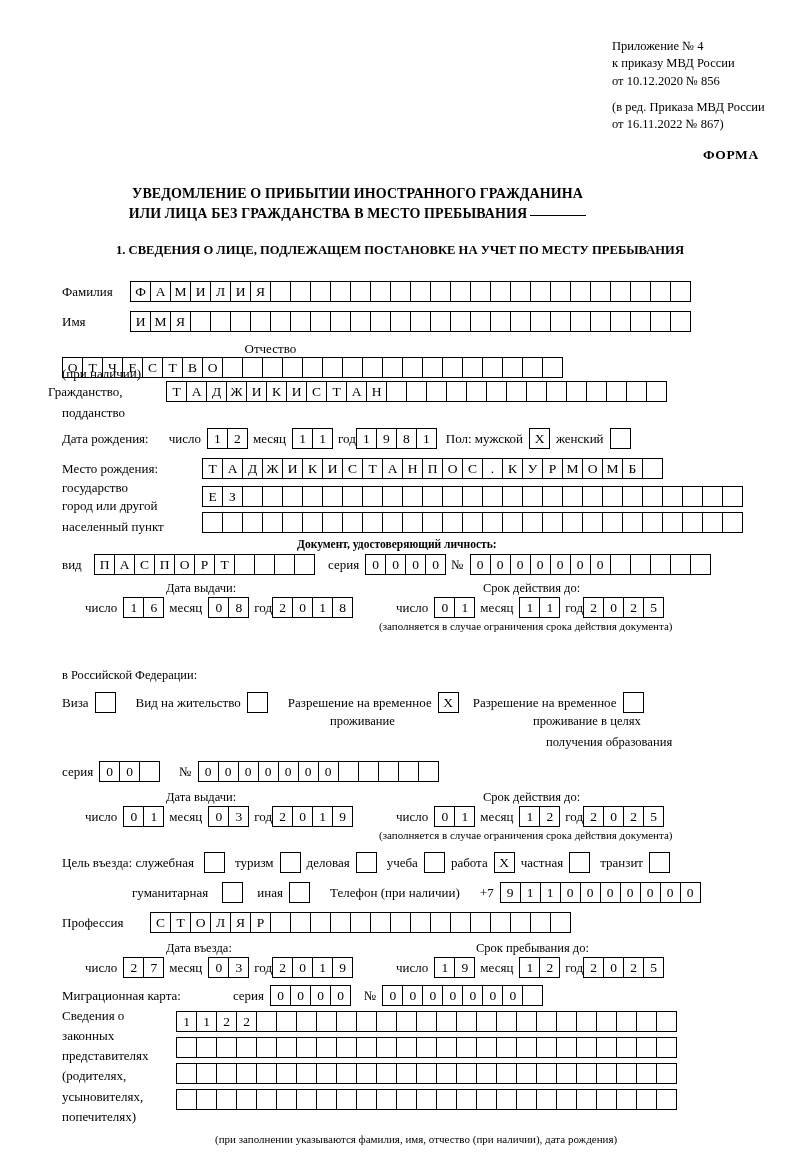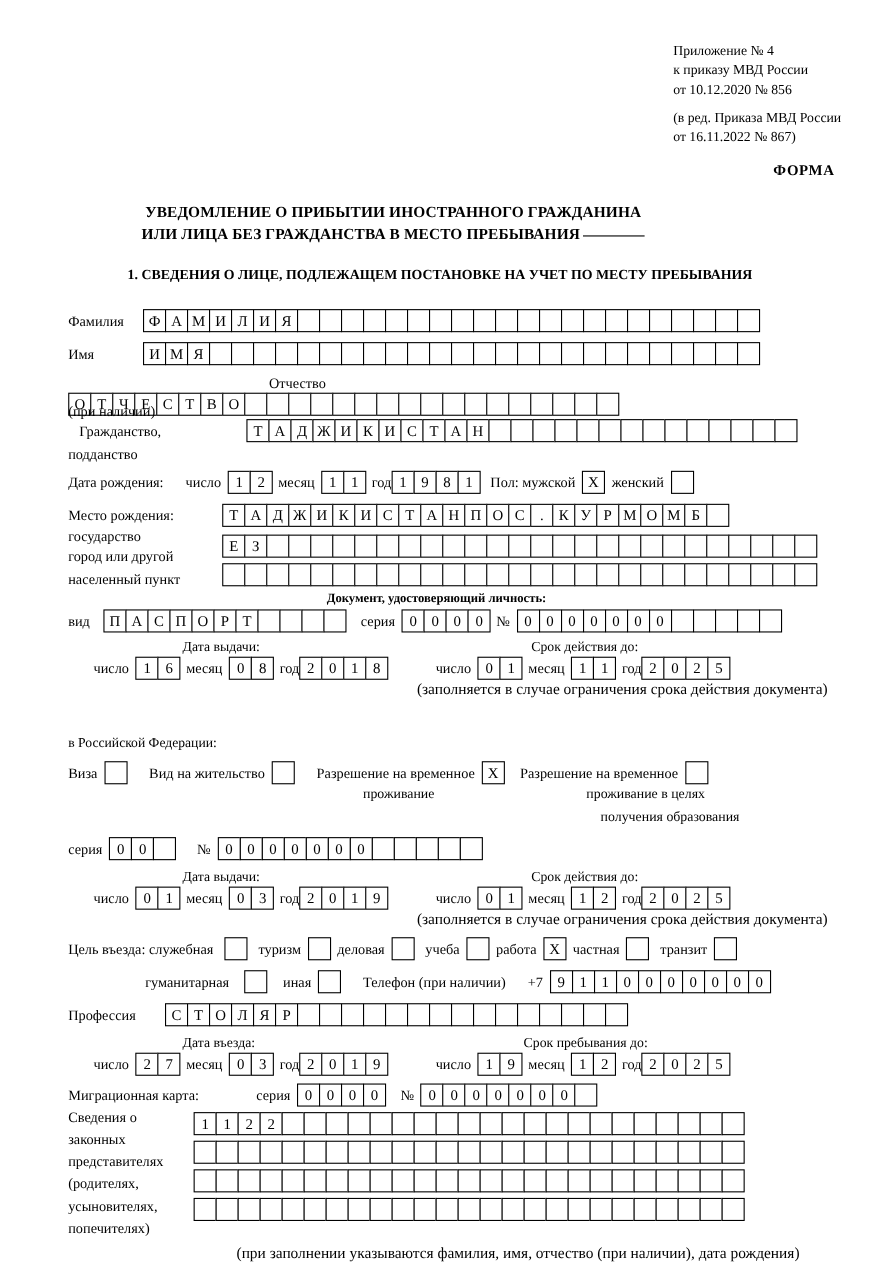--- a/index.html
+++ b/index.html
@@ -113,21 +113,21 @@
     font-size: 13.5px;
     line-height: 19px;
     display: inline-block;
   }
   .centered-note {
     position: absolute;
     font-size: 11.5px;
     font-style: normal;
   }
   .small-note {
-    font-size: 14px;
+    font-size: 11px;
   }
   .multi-line-label {
     position: absolute;
     font-size: 13px;
     line-height: 1.55;
   }
 </style>
 </head>
 <body>
 
@@ -243,21 +243,21 @@
         <span class="cell"></span>
         <span class="cell"></span>
         <span class="cell"></span>
         <span class="cell"></span>
         <span class="cell"></span>
         <span class="cell"></span>
       </span>
   </div>
   <div class="multi-line-label" style="top:364px; left:62px;">(при наличии)</div>
 
-  <div class="row" style="top:381px; left:72px;gap:34px;">
+  <div class="row" style="top:381px; left:48px;">
     <span class="lbl" style="width:118px;">Гражданство,</span>
     <span class="cells" id="citizenship-cells">
         <span class="cell">Т</span>
         <span class="cell">А</span>
         <span class="cell">Д</span>
         <span class="cell">Ж</span>
         <span class="cell">И</span>
         <span class="cell">К</span>
         <span class="cell">И</span>
         <span class="cell">С</span>

